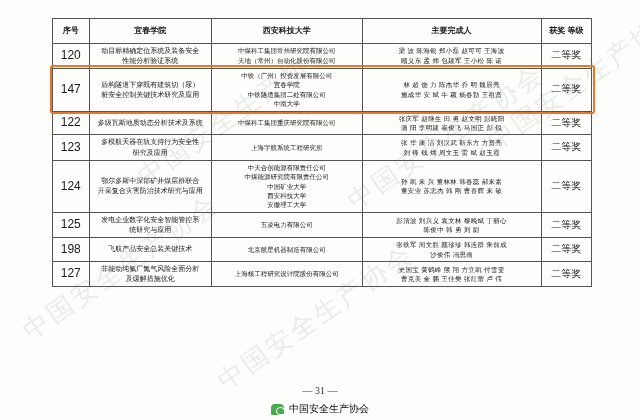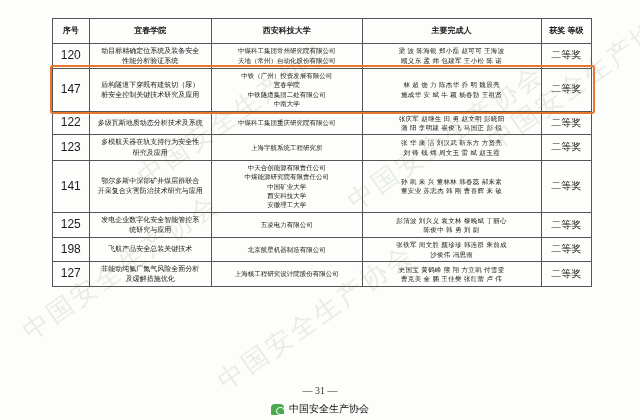--- a/index.html
+++ b/index.html
@@ -194,21 +194,21 @@
           <td class="c-unit lines">
             <span>上海宇航系统工程研究所</span>
           </td>
           <td class="c-person persons">
             <span>张 华 康 洁 刘汉武 靳东方 方贤亮</span>
             <span>刘 锋 钱 炜 周文玉 雷 斌 赵玉霞</span>
           </td>
           <td class="c-grade">二等奖</td>
         </tr>
         <tr>
-          <td class="c-no">141</td>
+          <td class="c-no">124</td>
           <td class="c-name lines">
             <span>鄂尔多斯中深部矿井煤层群联合</span>
             <span>开采复合灾害防治技术研究与应用</span>
           </td>
           <td class="c-unit lines">
             <span>中天合创能源有限责任公司</span>
             <span>中煤能源研究院有限责任公司</span>
             <span>中国矿业大学</span>
             <span>西安科技大学</span>
             <span>安徽理工大学</span>

